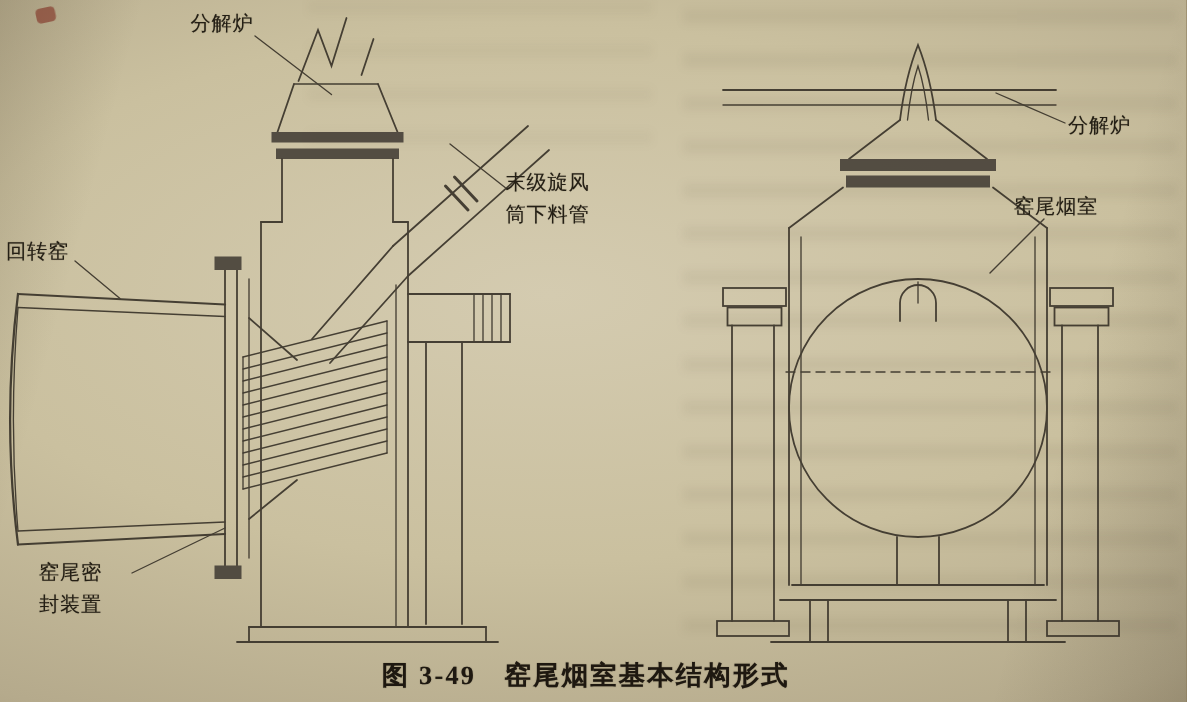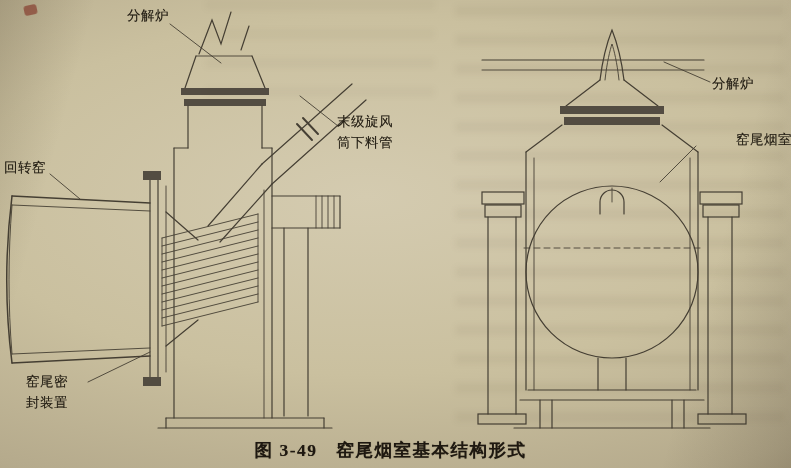--- a/index.html
+++ b/index.html
@@ -198,17 +198,17 @@
   <div class="lbl" style="left:127px;top:6px;">分解炉</div>
 
   <div class="lbl" style="left:4px;top:158px;">回转窑</div>
 
   <div class="lbl" style="left:26px;top:372px;width:45px;">窑尾密封装置</div>
 
   <div class="lbl" style="left:337px;top:112px;width:58px;">末级旋风筒下料管</div>
 
   <div class="lbl" style="left:712px;top:74px;">分解炉</div>
 
-  <div class="lbl" style="left:736px;top:130px;">窑尾烟室</div>
+  <div class="lbl" style="left:676px;top:130px;font-family:Liberation Mono, monospace;">窑尾烟室</div>
 
   <div class="caption">图 3-49　窑尾烟室基本结构形式</div>
 
 </div>
 
 </body></html>

